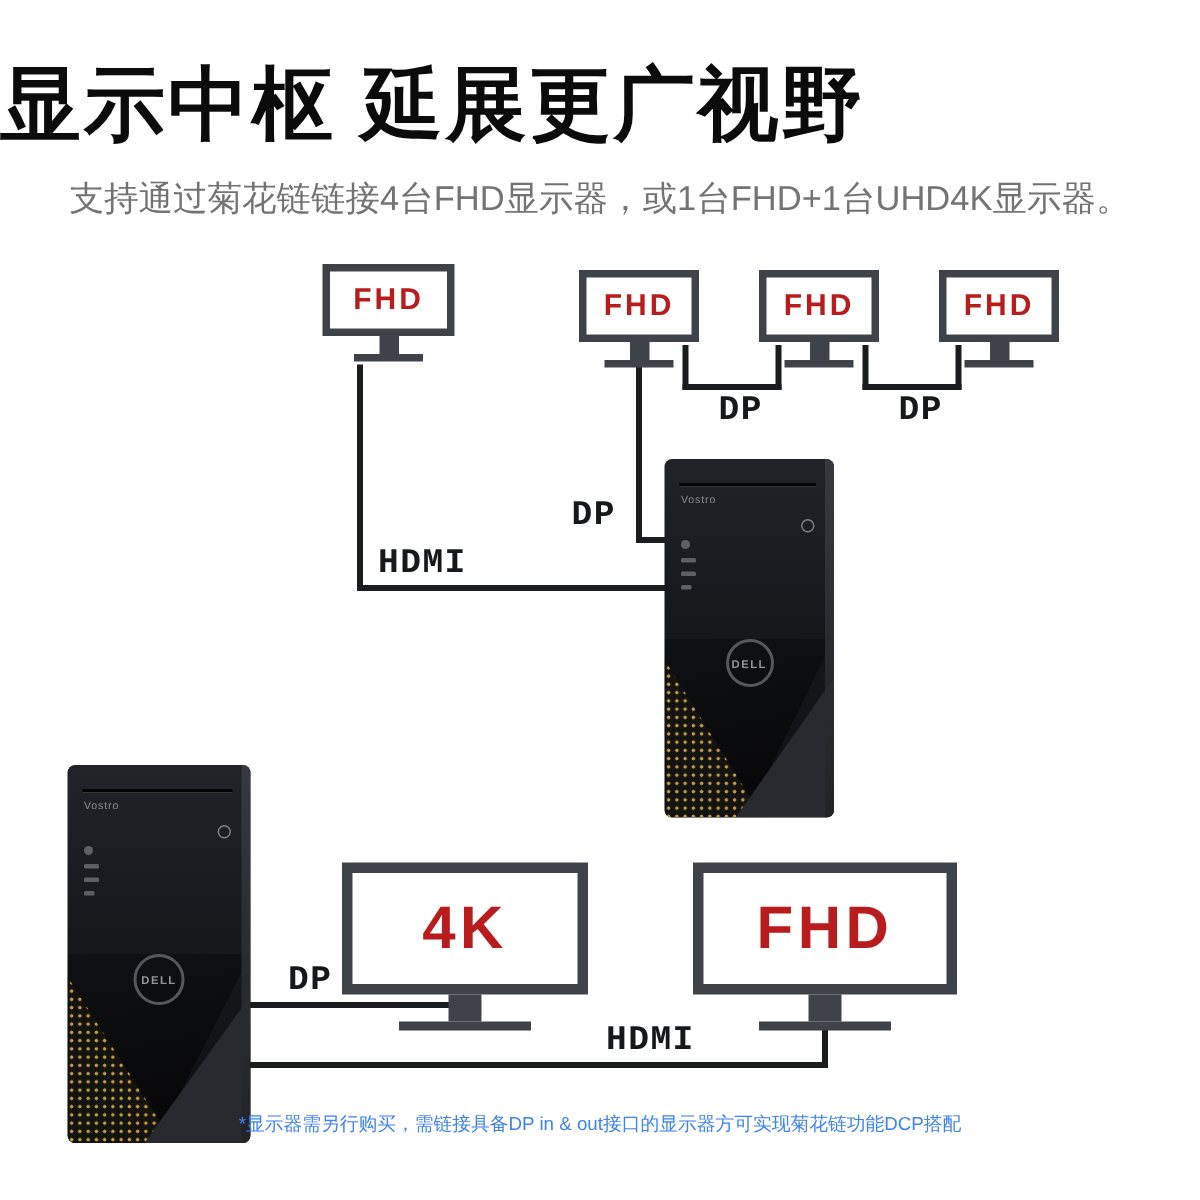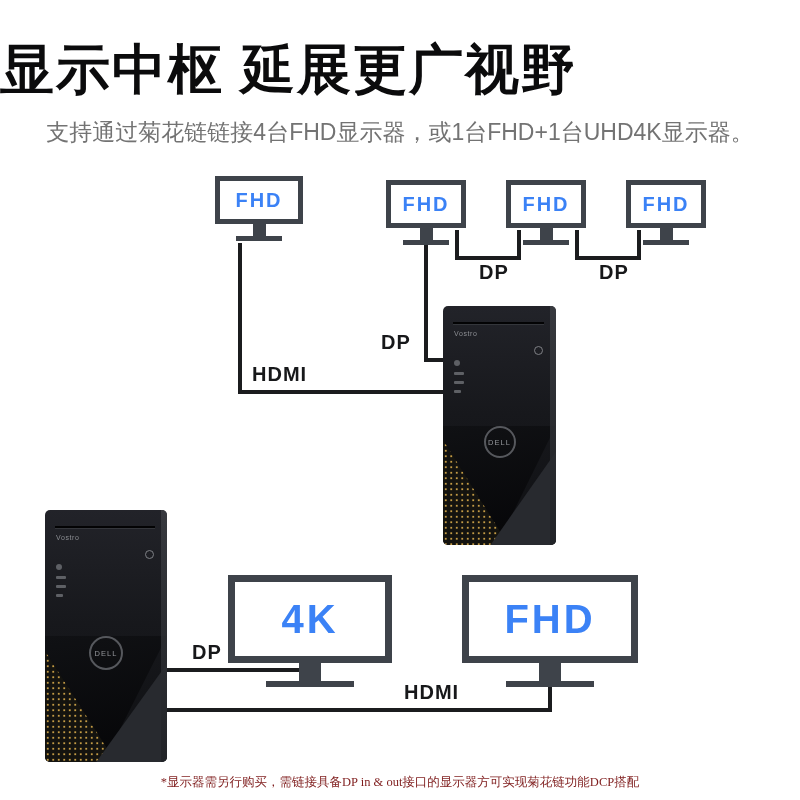--- a/index.html
+++ b/index.html
@@ -4,37 +4,37 @@
 <style>
   * { margin:0; padding:0; box-sizing:border-box; }
   html,body { background:#ffffff; }
   body { font-family:"Liberation Sans","DejaVu Sans",sans-serif; }
   .canvas { position:relative; width:800px; height:800px; background:#fff; overflow:hidden; margin:0 auto; }
 
   .title { position:absolute; top:34px; left:0; width:100%; 
            font-size:54px; font-weight:900; color:#0b0b0c; letter-spacing:2px; }
   .subtitle { position:absolute; top:117px; left:0; width:100%; text-align:center;
               font-size:23px; font-weight:400; color:#737373; }
-  .footnote { position:absolute; top:774px; left:0; width:100%; text-align:center;
-              font-size:12.5px; color:#7f1d1d;font-family:Liberation Serif, serif; }
+  .footnote { position:absolute; top:741px; left:0; width:100%; text-align:center;
+              font-size:12.5px; color:#3b82f6; }
 
   .layer { position:absolute; inset:0; }
 
   
   .w { position:absolute; background:#1b1c1e; }
 
   
-  .port-label { position:absolute; font-size:20px; font-weight:700; color:#17181a;
-                letter-spacing:1px; line-height:1.1; }
+  .port-label { position:absolute; font-size:23px; font-weight:700; color:#17181a;
+                letter-spacing:1px; line-height:1.1;font-family:Liberation Mono, monospace; }
 
   
   .monitor { position:absolute; }
   .mon-frame { border:5px solid #3e434a; background:#ffffff; width:100%;
                display:flex; align-items:center; justify-content:center; }
-  .mon-label { font-weight:700; color:#3b82f6; letter-spacing:2px; }
+  .mon-label { font-weight:700; color:#b91c1c; letter-spacing:2px; }
   .mon-neck { margin:0 auto; background:#3e434a; }
   .mon-base { margin:0 auto; background:#3e434a; }
 
   .monitor.sm .mon-frame { height:48px; }
   .monitor.sm .mon-label { font-size:20px; }
   .monitor.sm .mon-neck { width:13px; height:12px; }
   .monitor.sm .mon-base { width:46px; height:5px; }
   .m-t1 .mon-frame { height:52px; }
   .m-t1 .mon-label { font-size:22px; }
 
@@ -68,21 +68,21 @@
                  flex-direction:column; gap:6px; }
   .tower-ports i { display:block; }
   .p-circle { width:6px; height:6px; border-radius:50%; background:#5e6065; }
   .p-bar { width:10px; height:3px; border-radius:1px; background:#5e6065; }
   .p-bar.small { width:7px; }
   .tower-logo { position:absolute; left:50%; transform:translateX(-50%);
                 border:2px solid #56585d; border-radius:50%;
                 display:flex; align-items:center; justify-content:center; z-index:3; }
   .tower-sm .tower-logo { top:120px; width:32px; height:32px; }
   .tower-lg .tower-logo { top:126px; width:34px; height:34px; }
-  .tower-logo span { font-size:7.5px; font-weight:400; color:#94969b; letter-spacing:1px; }
+  .tower-logo span { font-size:7.5px; font-weight:700; color:#94969b; letter-spacing:1px; }
 
   .tower-facets { position:absolute; left:0; right:0; bottom:0; height:50%; overflow:hidden; }
   .facet { position:absolute; left:0; top:0; width:100%; height:100%; }
   .facet-mid { background:linear-gradient(170deg,#101114,#050507);
                clip-path:polygon(0 0, 100% 0, 50% 96%, 0 55%); }
   .facet-gold { background-color:#14130f;
                 background-image:radial-gradient(#c49b45 1.1px, rgba(0,0,0,0) 1.35px);
                 background-size:5.5px 5.5px;
                 clip-path:polygon(0 12%, 58% 100%, 0 100%); }
   .facet-right { background:#282a2f; clip-path:polygon(100% 22%, 100% 100%, 42% 100%); }

